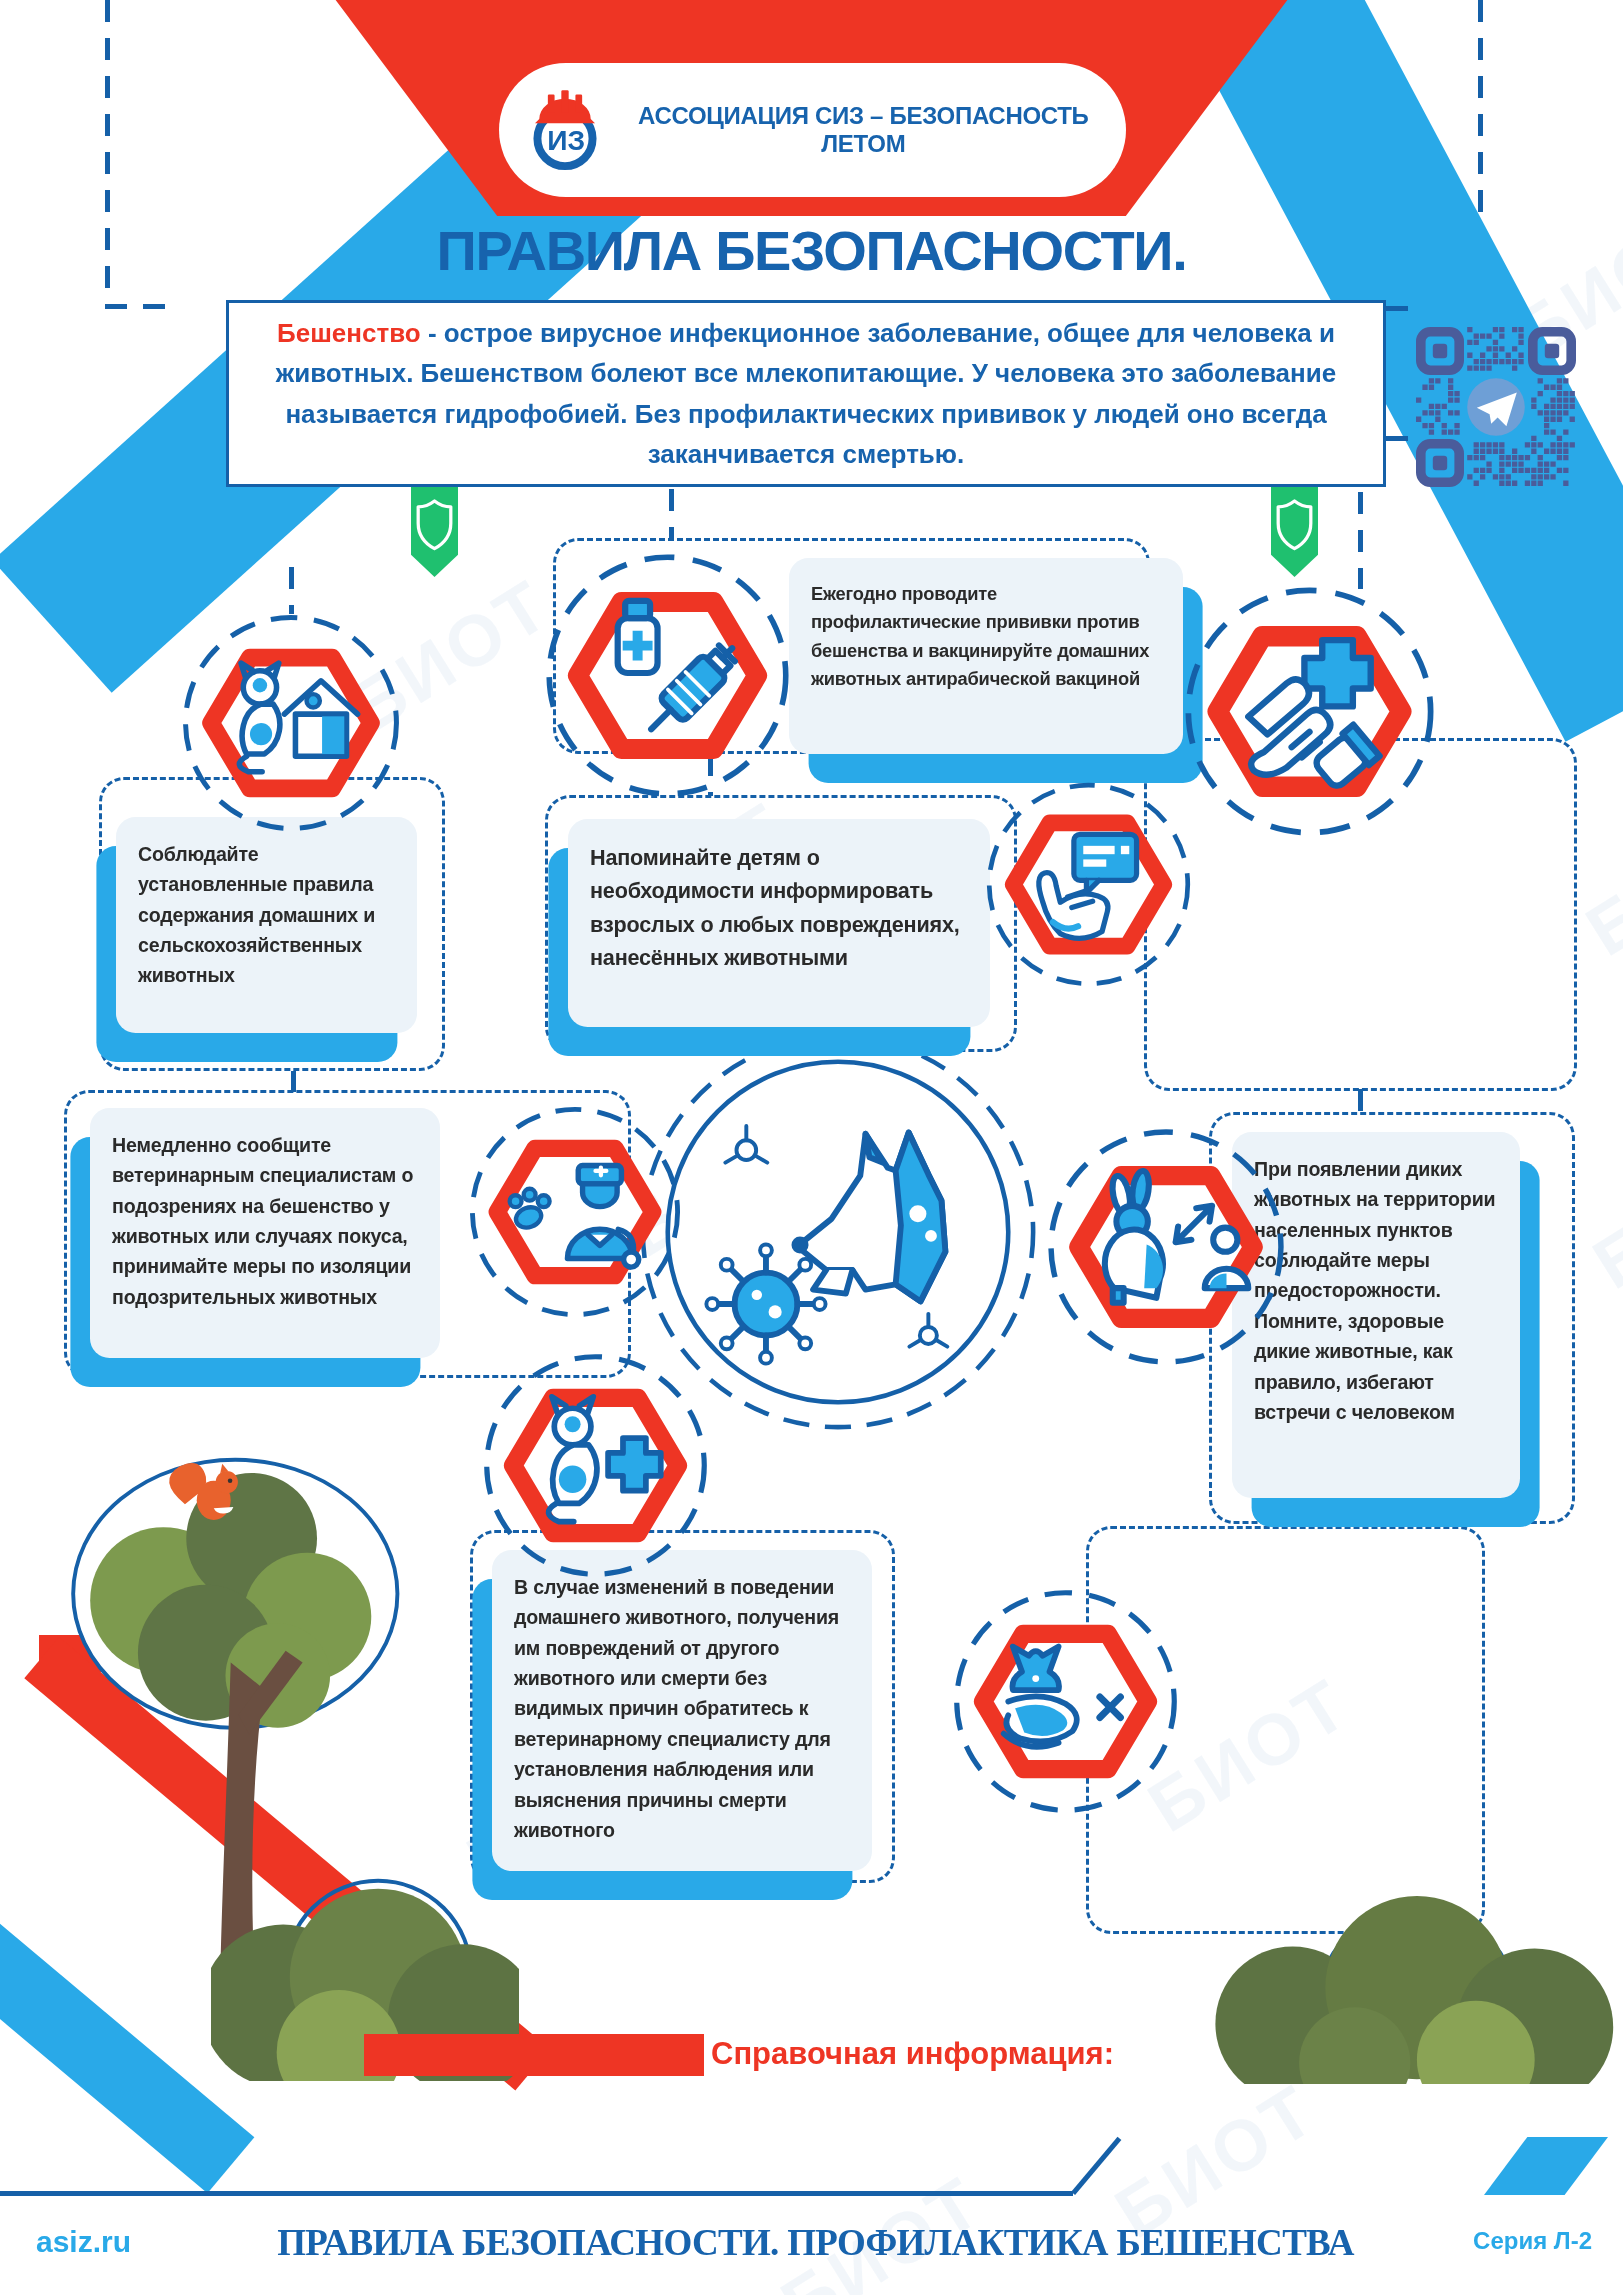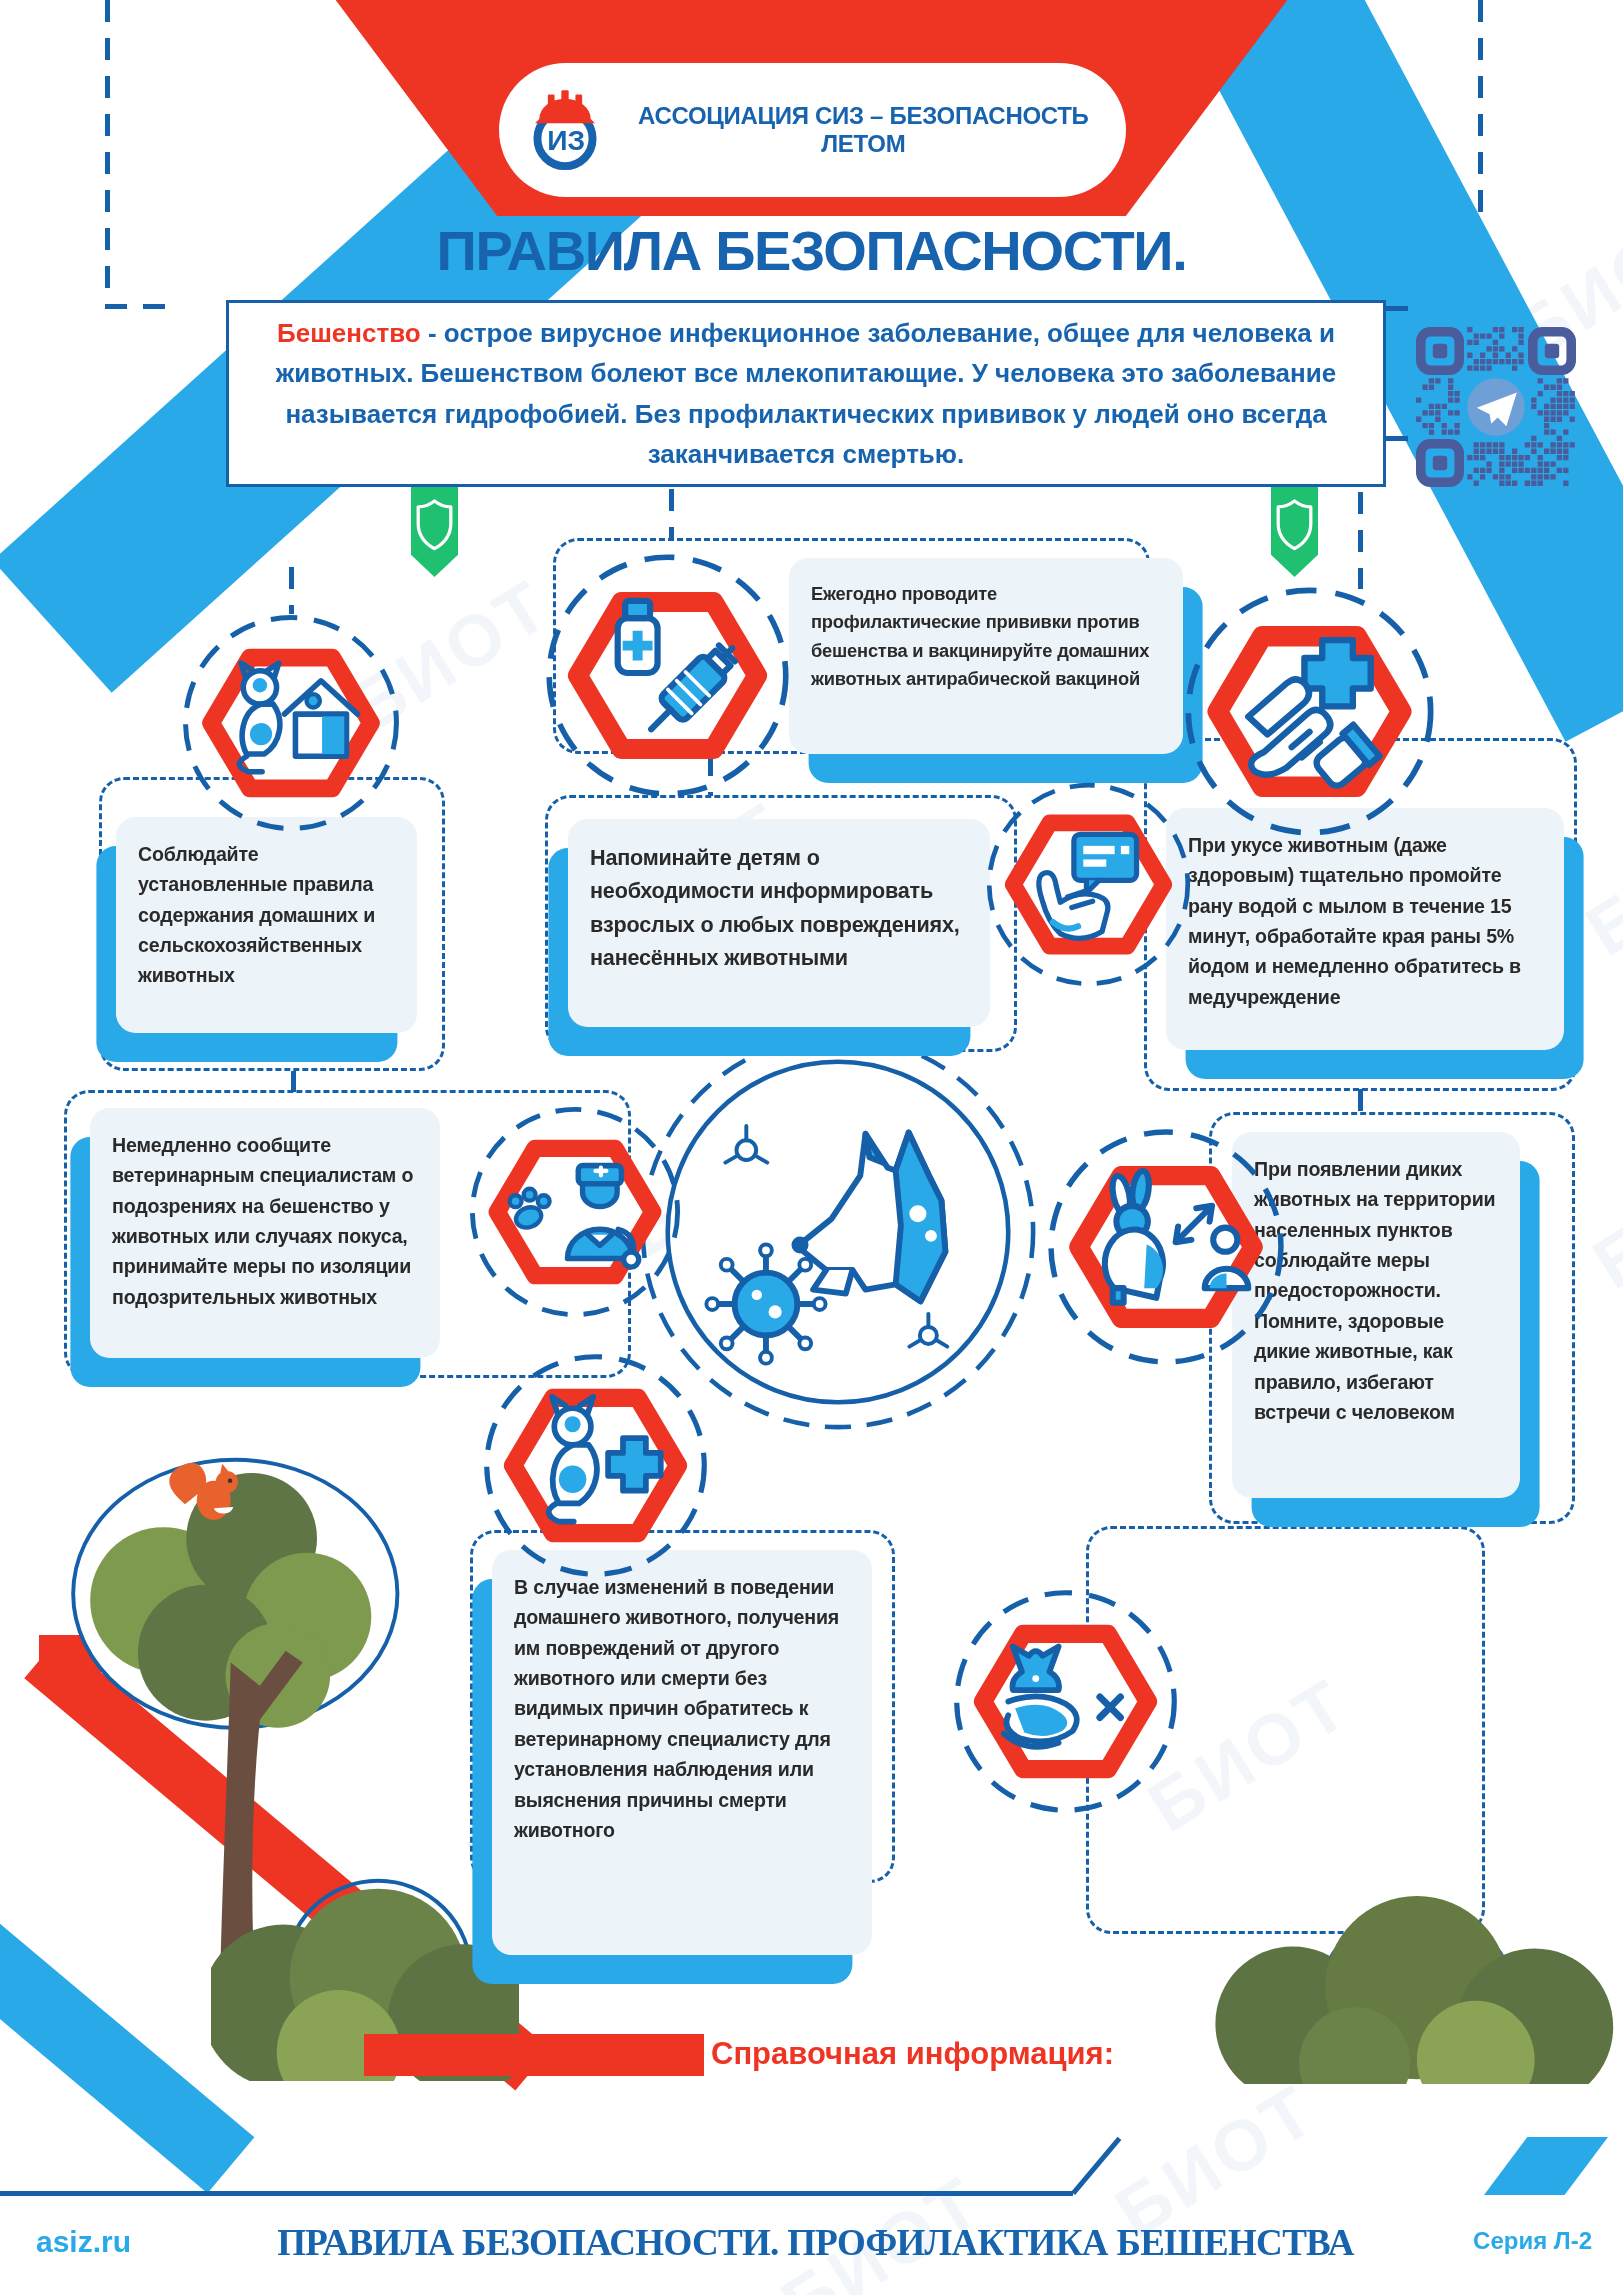--- a/index.html
+++ b/index.html
@@ -204,33 +204,29 @@
     <div class="card"><span>Ежегодно проводите профилактические прививки против бешенства и вакцинируйте домашних животных антирабической вакциной</span></div>
   </div>
   <div class="cardwrap sl" style="left:116px;top:817px;width:301px;height:216px;">
     <div class="card-shadow"></div>
     <div class="card"><span>Соблюдайте установленные правила содержания домашних и сельскохозяйственных животных</span></div>
   </div>
   <div class="cardwrap sl fs33" style="left:568px;top:819px;width:422px;height:208px;">
     <div class="card-shadow"></div>
     <div class="card"><span>Напоминайте детям о необходимости информировать взрослых о любых повреждениях, нанесённых животными</span></div>
   </div>
-  <div class="cardwrap sr" style="left:1166px;top:808px;width:398px;height:242px;">
-    <div class="card-shadow"></div>
-    <div class="card"><span>При укусе животным (даже здоровым) тщательно промойте рану водой с мылом в течение 15 минут, обработайте края раны 5% йодом и немедленно обратитесь в медучреждение</span></div>
-  </div>
   <div class="cardwrap sl" style="left:90px;top:1108px;width:350px;height:250px;">
     <div class="card-shadow"></div>
     <div class="card"><span>Немедленно сообщите ветеринарным специалистам о подозрениях на бешенство у животных или случаях покуса, принимайте меры по изоляции подозрительных животных</span></div>
   </div>
   <div class="cardwrap sr" style="left:1232px;top:1132px;width:288px;height:366px;">
     <div class="card-shadow"></div>
     <div class="card"><span>При появлении диких животных на территории населенных пунктов соблюдайте меры предосторожности. Помните, здоровые дикие животные, как правило, избегают встречи с человеком</span></div>
   </div>
-  <div class="cardwrap sl" style="left:492px;top:1550px;width:380px;height:405px;">
+  <div class="cardwrap sl" style="left:492px;top:1550px;width:380px;height:321px;">
     <div class="card-shadow"></div>
     <div class="card"><span>В случае изменений в поведении домашнего животного, получения им повреждений от другого животного или смерти без видимых причин обратитесь к ветеринарному специалисту для установления наблюдения или выяснения причины смерти животного</span></div>
   </div>
 
   <div class="hexgroup" style="left:543px;top:551px;width:249px;height:249px;">
     <svg viewBox="0 0 200 200">
       <circle cx="100" cy="100" r="95" fill="none" stroke="var(--dark-blue)" stroke-width="4.5" stroke-dasharray="24 15"></circle>
       <path d="M28 100 L63 41 H137 L172 100 L137 159 H63 Z" fill="#fff" stroke="var(--accent-red)" stroke-width="16" stroke-linejoin="round"></path>
       <g stroke="var(--dark-blue)" stroke-width="5" stroke-linejoin="round" stroke-linecap="round">
         <rect x="60" y="54" width="32" height="44" rx="8" fill="#fff"></rect>

